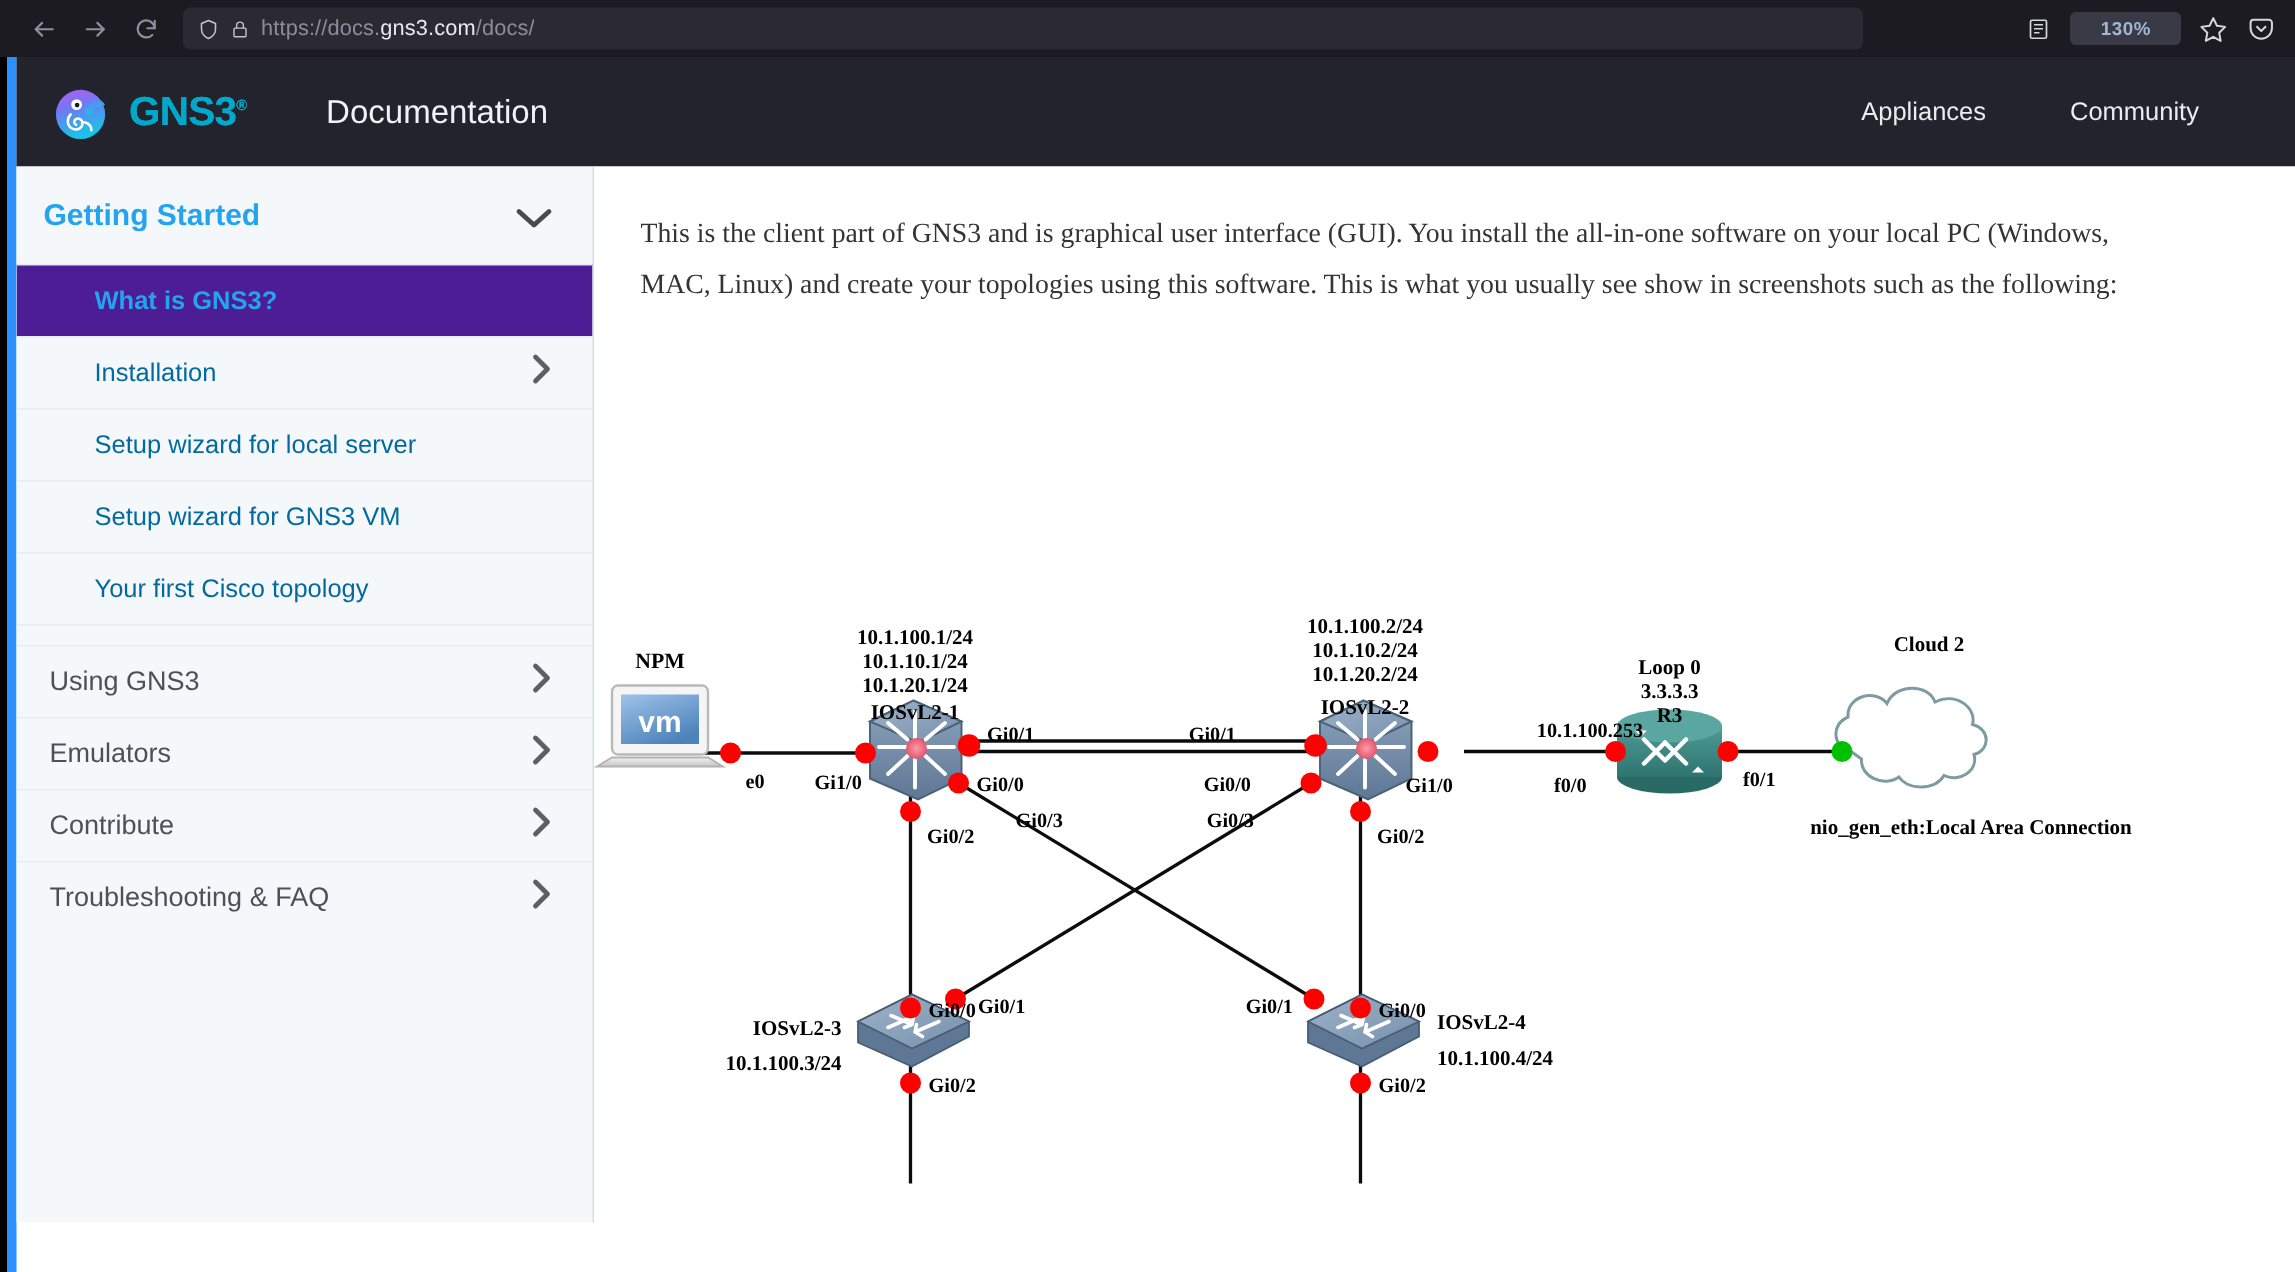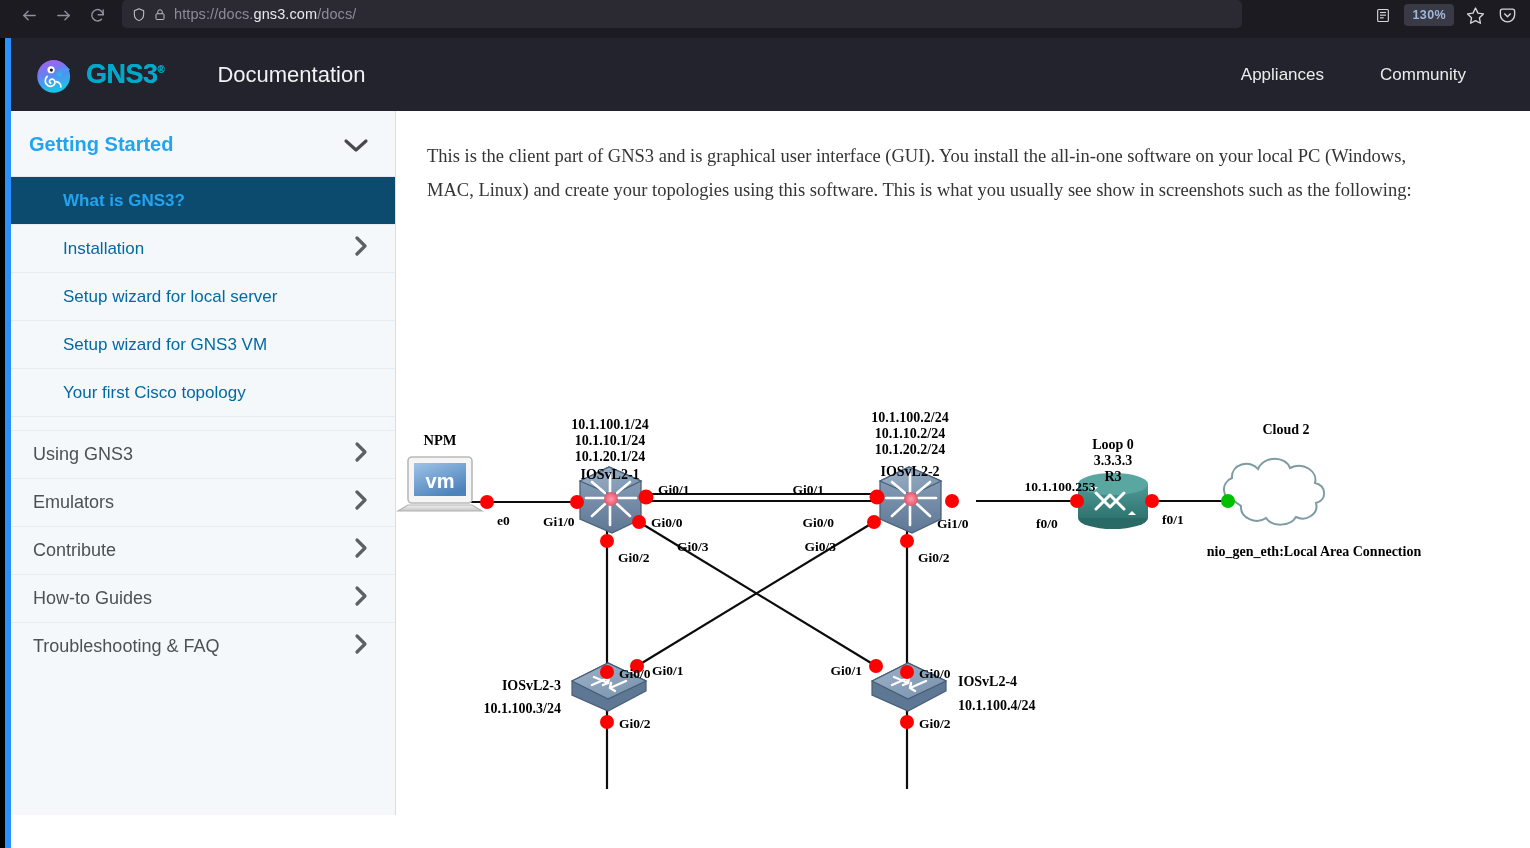--- a/index.html
+++ b/index.html
@@ -8,21 +8,21 @@
     overflow: hidden;
     background: #ffffff;
     font-family: "Liberation Sans", sans-serif;
   }
   #root { position: relative; width: 1530px; height: 848px; }
 
   
   .browser-bar {
     position: absolute; top: 0; left: 0; width: 1530px; height: 38px;
     background: #1c1b22;
-    display: flex; align-items: flex-start;
+    display: flex; align-items: center;
   }
   .nav-btns { display: flex; align-items: center; gap: 4px; padding-left: 14px; }
   .nav-btn {
     width: 30px; height: 30px; border-radius: 5px;
     display: flex; align-items: center; justify-content: center;
     color: #8f8f9d;
   }
   .nav-btn svg { display: block; }
   .urlbar {
     margin-left: 10px; height: 28px; flex: 1; max-width: 1120px;
@@ -35,21 +35,21 @@
     white-space: nowrap; overflow: hidden;
     font-family: "Liberation Sans", sans-serif;
   }
   .url-text .host { color: #e8e8ed; }
   .bar-right { margin-left: auto; display: flex; align-items: center; gap: 2px; padding-right: 8px; }
   .bar-icon {
     width: 30px; height: 30px; border-radius: 5px;
     display: flex; align-items: center; justify-content: center; color: #d6d6dd;
   }
   .zoom-badge {
-    height: 22px; padding: 0 8px; border-radius: 4px; background: #3a3a46;
+    height: 22px; padding: 0 20px; border-radius: 4px; background: #3a3a46;
     display: flex; align-items: center; justify-content: center;
     font-size: 12.5px; color: #9fb8d8; font-weight: 600; letter-spacing: .4px;
     margin: 0 4px;
   }
 
   
   .edge-black {
     position: absolute; left: 0; top: 38px; width: 5px; height: 810px; background: #000000;
   }
   .edge-blue {
@@ -94,21 +94,21 @@
   }
   .chev { color: #4a4a4a; display: flex; align-items: center; }
   .sb-item {
     display: flex; align-items: center; justify-content: space-between;
     height: 48px; padding: 0 26px 0 22px;
     border-top: 1px solid #e6ecf0;
     font-size: 17px; color: #0369a1; cursor: pointer;
   }
   .sb-item.sub { padding-left: 52px; }
   .sb-item.active {
-    background: #0c4a6e; color: #24a4ef; font-weight: bold; border-top-color: #e6e9eb;
+    background: #4c1d95; color: #24a4ef; font-weight: bold; border-top-color: #e6e9eb;
   }
   .sb-item.top { font-size: 18px; color: #4d5156; height: 48px; }
   .sb-item .arrow { color: #5b6064; font-weight: bold; }
   .sb-gap { height: 14px; border-top: 1px solid #e6ecf0; }
 
   
   .content {
     position: absolute; left: 396px; top: 111px; width: 1134px; height: 737px;
     background: #ffffff; overflow: hidden;
   }
@@ -266,28 +266,20 @@
     <div class="sb-item top">
       <span>Emulators</span>
       <span class="arrow">
         <svg width="16" height="22" viewBox="0 0 16 22" fill="none" stroke="currentColor" stroke-width="3.2" stroke-linecap="round" stroke-linejoin="round">
             <polyline points="4,3 12,11 4,19"></polyline>
           </svg>
       </span>
     </div>
     <div class="sb-item top">
       <span>Contribute</span>
-      <span class="arrow">
-        <svg width="16" height="22" viewBox="0 0 16 22" fill="none" stroke="currentColor" stroke-width="3.2" stroke-linecap="round" stroke-linejoin="round">
-            <polyline points="4,3 12,11 4,19"></polyline>
-          </svg>
-      </span>
-    </div>
-    <div class="sb-item top">
-      <span>How-to Guides</span>
       <span class="arrow">
         <svg width="16" height="22" viewBox="0 0 16 22" fill="none" stroke="currentColor" stroke-width="3.2" stroke-linecap="round" stroke-linejoin="round">
             <polyline points="4,3 12,11 4,19"></polyline>
           </svg>
       </span>
     </div>
     <div class="sb-item top">
       <span>Troubleshooting &amp; FAQ</span>
       <span class="arrow">
         <svg width="16" height="22" viewBox="0 0 16 22" fill="none" stroke="currentColor" stroke-width="3.2" stroke-linecap="round" stroke-linejoin="round">

